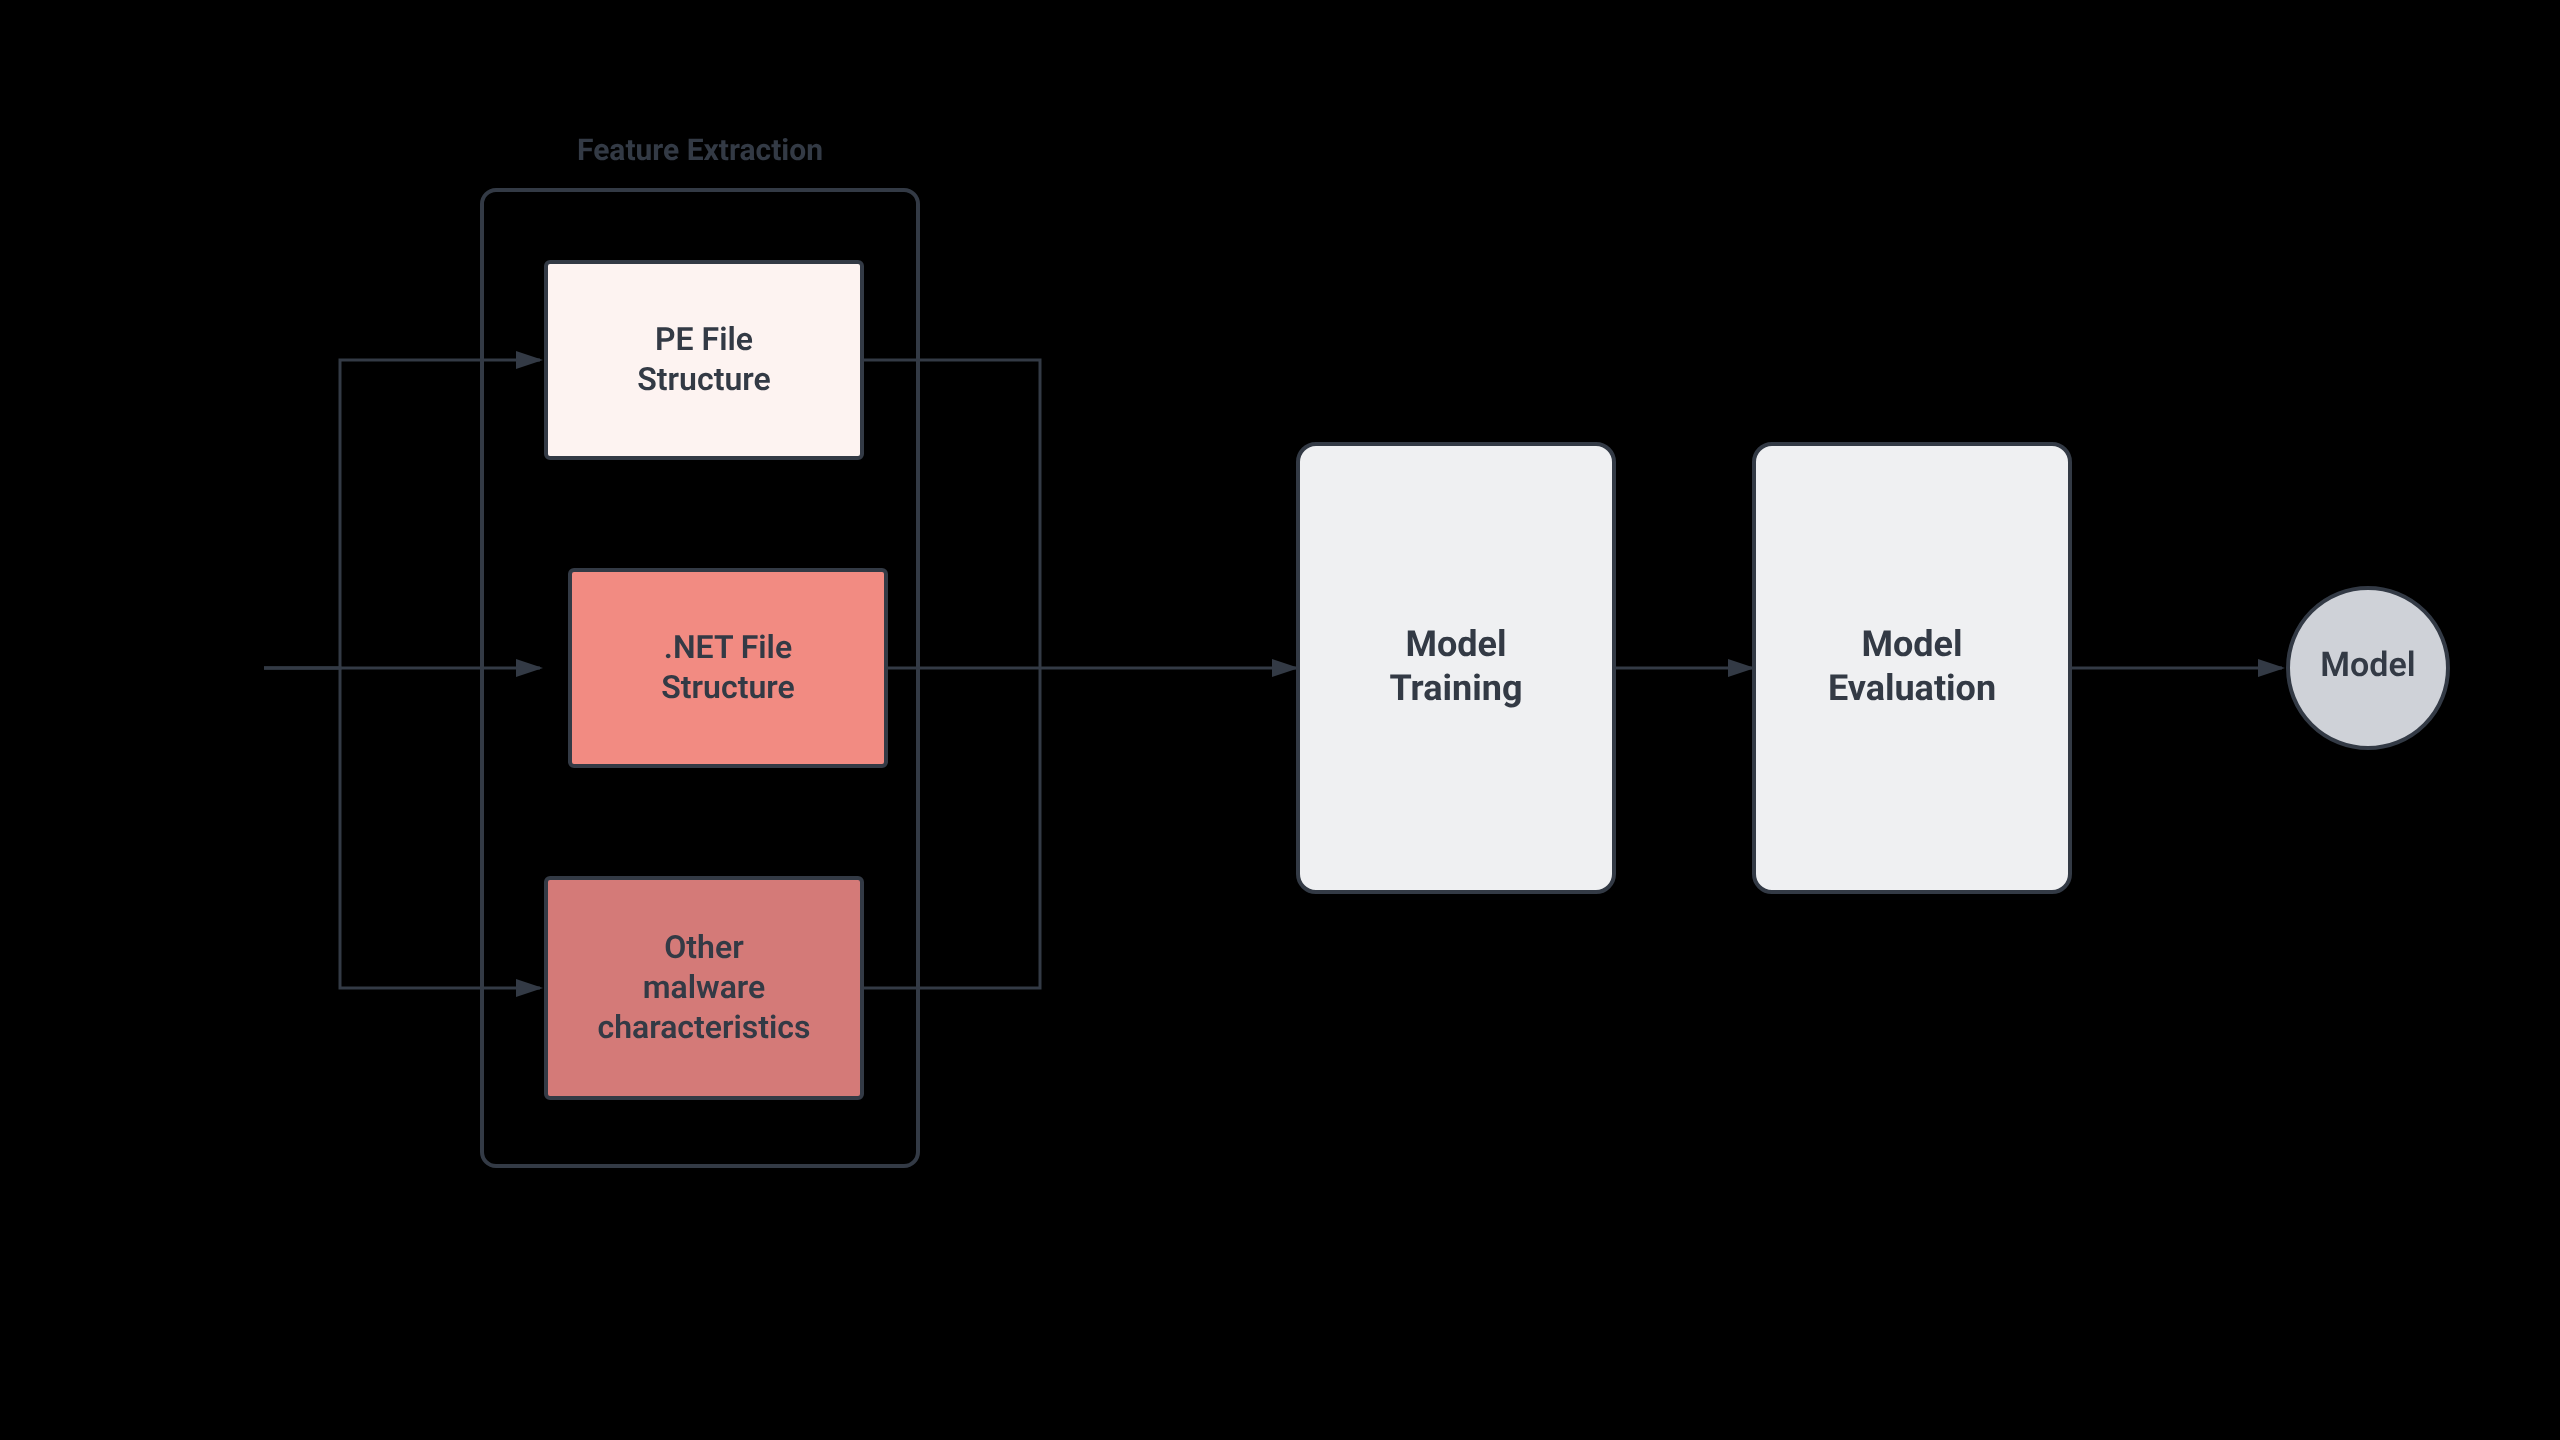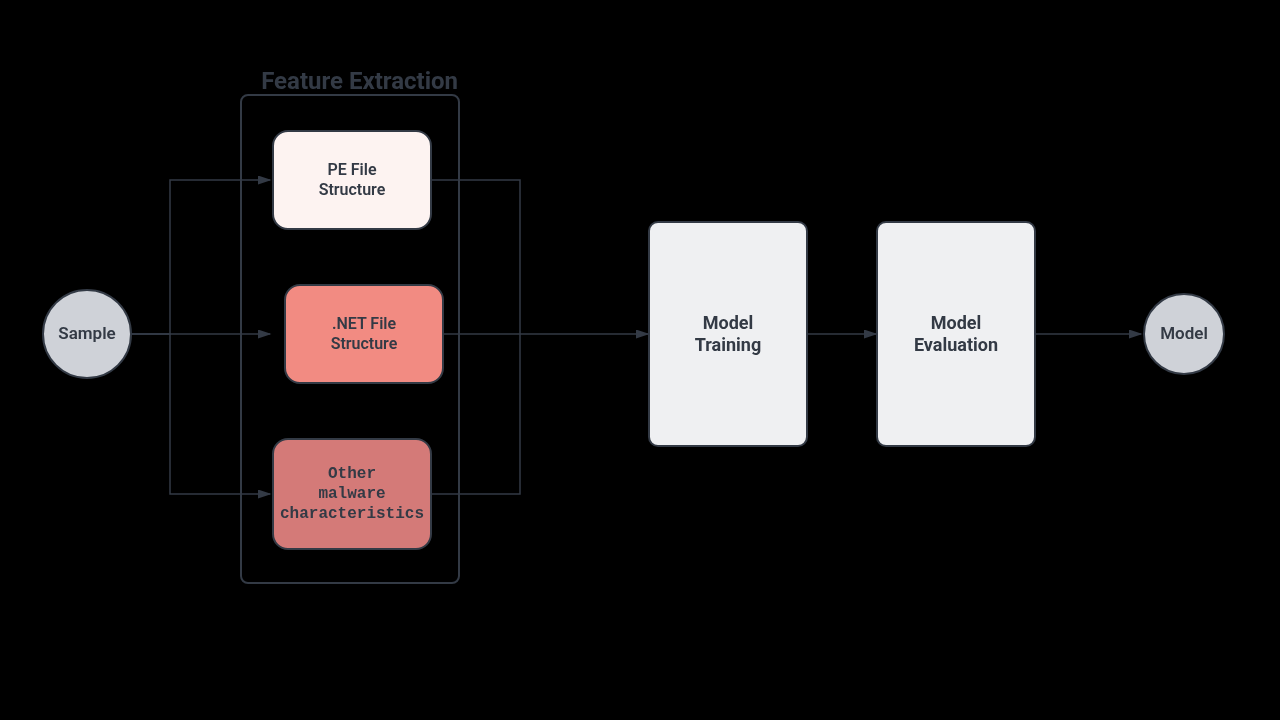--- a/index.html
+++ b/index.html
@@ -44,28 +44,28 @@
   .feature-box {
     border: 2px solid #333a45;
     border-radius: 8px;
     background: transparent;
   }
   .feature-box .label {
     position: absolute;
     top: -30px;
     left: 0;
     right: 0;
-    text-align: right;
+    text-align: center;
     font-weight: 700;
     color: #333a45;
-    font-size: 24px;
+    font-size: 15px;
   }
   .sub-box {
     border: 2px solid #333a45;
-    border-radius: 16px;
+    border-radius: 3px;
     font-size: 16px;
     font-weight: 600;
   }
   .sub-pe   { background: #fdf3f1; }
   .sub-net  { background: #f28b82; }
   .sub-oth  { background: #d47a78; }
   .big-box {
     border: 2px solid #333a45;
     border-radius: 10px;
     background: #eff0f2;
@@ -96,40 +96,37 @@
   <path class="arrow-stroke" d="M432,180 L520,180 L520,334"></path>
   <path class="arrow-stroke" d="M432,334 L520,334"></path>
   <path class="arrow-stroke" d="M432,494 L520,494 L520,334"></path>
   <path class="arrow-stroke" d="M520,334 L648,334" marker-end="url(#arrow)"></path>
 
   <path class="arrow-stroke" d="M808,334 L876,334" marker-end="url(#arrow)"></path>
 
   <path class="arrow-stroke" d="M1036,334 L1141,334" marker-end="url(#arrow)"></path>
 </svg>
 
-<div class="node circle" style="left:42px; top:289px; width:90px; height:90px;">
-  <span>Sample</span>
-</div>
 
 <div class="node feature-box" style="left:240px; top:94px; width:220px; height:490px;">
   <span class="label">Feature Extraction</span>
 </div>
 
 <div class="node sub-box sub-pe" style="left:272px; top:130px; width:160px; height:100px;">
   <span style="white-space:pre-line;">PE File
 Structure</span>
 </div>
 
 <div class="node sub-box sub-net" style="left:284px; top:284px; width:160px; height:100px;">
   <span style="white-space:pre-line;">.NET File
 Structure</span>
 </div>
 
 <div class="node sub-box sub-oth" style="left:272px; top:438px; width:160px; height:112px;">
-  <span style="white-space:pre-line;font-family:Liberation Mono, monospace;">Other
+  <span style="white-space:pre-line;">Other
 malware
 characteristics</span>
 </div>
 
 <div class="node big-box" style="left:648px; top:221px; width:160px; height:226px;">
   <span style="white-space:pre-line;">Model
 Training</span>
 </div>
 
 <div class="node big-box" style="left:876px; top:221px; width:160px; height:226px;">

